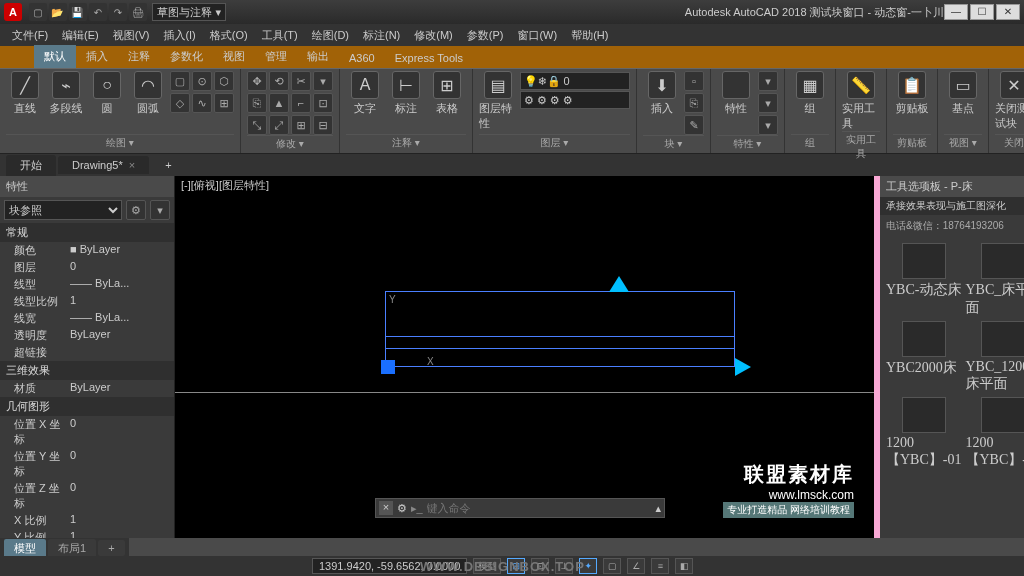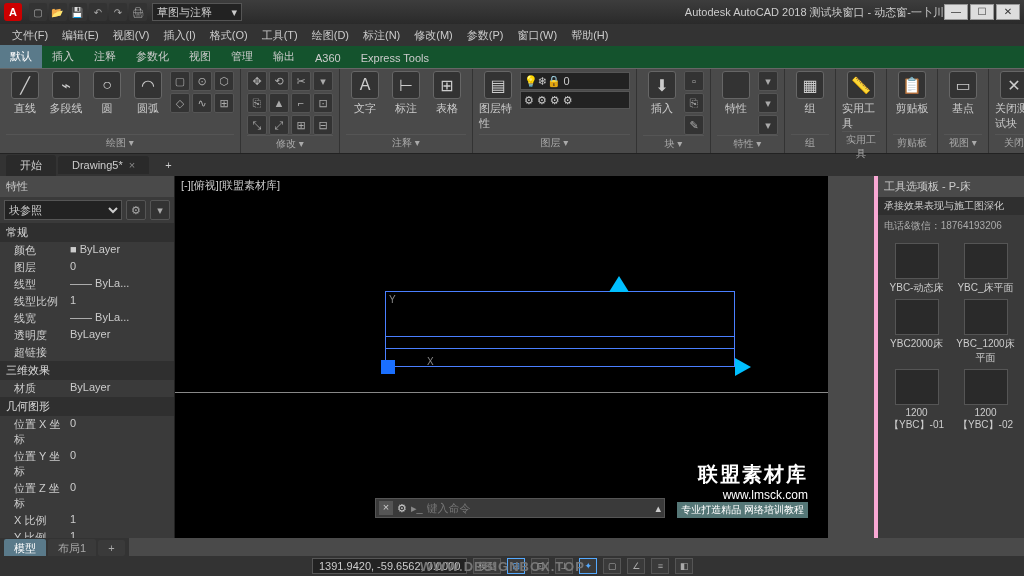--- a/index.html
+++ b/index.html
@@ -1,26 +1,26 @@
 <!DOCTYPE html>
 <html><head>
 <meta charset="utf-8">
 <style>
 * { margin:0; padding:0; box-sizing:border-box; font-family:"Microsoft YaHei",Arial,sans-serif; font-size:11px; }
 body { background:#4a4a4a; width:1024px; height:576px; overflow:hidden; position:relative; color:#ccc; }
 .titlebar { height:24px; background:linear-gradient(#3d3d3d,#2a2a2a); display:flex; align-items:center; padding:0 4px; }
 .app-logo { width:18px;height:18px;background:#c00;color:#fff;font-weight:bold;text-align:center;border-radius:3px;line-height:18px;margin-right:6px;}
 .qat-btn { width:18px;height:18px;background:#333;margin:0 1px;border-radius:2px;display:flex;align-items:center;justify-content:center;color:#aaa;font-size:10px;}
-.qat-combo { width:90px;height:18px;background:#222;border:1px solid #555;margin-left:4px;padding:0 4px;color:#ccc;display:flex;align-items:center;justify-content:space-between;}
+.qat-combo { width:74px;height:18px;background:#222;border:1px solid #555;margin-left:4px;padding:0 4px;color:#ccc;display:flex;align-items:center;justify-content:space-between;}
 .title-center { flex:1;text-align:right;color:#ccc;margin-left:12px;}
 .winbtns { display:flex;gap:2px;}
 .winbtn { width:24px;height:16px;background:#ddd;border:1px solid #999;color:#333;text-align:center;font-size:10px;line-height:14px;}
 .menubar { height:22px;background:#333;display:flex;align-items:center;padding:0 6px;gap:2px;text-align:center;}
 .menuitem { padding:2px 6px;color:#ccc;}
-.ribbon-tabs { height:22px;background:#14532d;display:flex;align-items:flex-end;}
+.ribbon-tabs { height:22px;background:#a16207;display:flex;align-items:flex-end;padding-left:34px;}
 .rtab { padding:4px 10px;color:#ccc;}
 .rtab.active { background:#5a7a8a;color:#fff;}
 .ribbon { height:86px;background:#4a4a4a;border-top:1px solid #666;border-bottom:1px solid #222;display:flex;}
 .panel { border-right:1px solid #333;padding:2px 6px;display:flex;flex-direction:column;justify-content:space-between;}
 .panel-top { display:flex;gap:3px;align-items:flex-start;flex:1;}
 .panel-label { text-align:center;color:#aaa;font-size:10px;padding:1px 0;border-top:1px solid #555;}
 .big-tool { width:38px;display:flex;flex-direction:column;align-items:center;gap:2px;color:#ccc;}
 .big-tool .ico { width:28px;height:28px;background:#333;border:1px solid #666;border-radius:3px;display:flex;align-items:center;justify-content:center;font-size:16px;}
 .mini-grid { display:grid;grid-template-columns:repeat(3,20px);gap:2px;}
 .mini { width:20px;height:20px;background:#333;border:1px solid #555;border-radius:2px;display:flex;align-items:center;justify-content:center;color:#aaa;font-size:11px;}
@@ -49,26 +49,26 @@
 .grip-tri-up { position:absolute;left:434px;top:100px;width:0;height:0;border-left:10px solid transparent;border-right:10px solid transparent;border-bottom:16px solid #00bfff;}
 .grip-tri-rt { position:absolute;left:560px;top:182px;width:0;height:0;border-top:9px solid transparent;border-bottom:9px solid transparent;border-left:16px solid #00bfff;}
 .ucs-y { position:absolute;left:214px;top:118px;color:#888;font-size:10px;}
 .ucs-x { position:absolute;left:252px;top:180px;color:#888;font-size:10px;}
 .cmdline { position:absolute;left:200px;width:290px;height:20px;background:#3a3a3a;border:1px solid #555;display:flex;align-items:center;gap:4px;padding:0 3px;bottom:20px;}
 .cmdline .cx { background:#555;width:14px;height:14px;text-align:center;color:#ccc;}
 .watermark1 { position:absolute;right:20px;bottom:20px;text-align:right;}
 .wm-big { color:#fff;font-size:20px;font-weight:bold;letter-spacing:2px;}
 .wm-url { color:#fff;font-size:12px;}
 .wm-sub { background:#577;color:#fff;padding:1px 4px;font-size:10px;}
-.palette { width:150px;background:#3a3a3a;border-left:4px solid #f9a8d4;margin-left:46px;}
+.palette { width:150px;background:#3a3a3a;border-left:6px solid #f9a8d4;}
 .pal-title { padding:3px 6px;color:#ccc;background:#4a4a4a;}
 .pal-sub { padding:2px 6px;color:#ccc;background:#2f2f2f;font-size:10px;}
 .pal-info { padding:4px 6px;color:#aaa;font-size:10px;}
 .pal-grid { display:grid;grid-template-columns:1fr 1fr;gap:4px;padding:6px;}
-.pal-item { text-align:center;color:#ccc;font-size:10px;}
+.pal-item { color:#ccc;font-size:14px;font-family:Liberation Serif, serif;}
 .pal-ico { width:44px;height:36px;background:#2a2a2a;border:1px solid #555;margin:0 auto 2px;}
 .model-tabs { position:absolute;left:0;bottom:18px;height:20px;display:flex;background:#333;padding:0 4px;align-items:center;gap:2px;}
 .mtab { padding:2px 10px;background:#5a7a8a;color:#fff;border-radius:2px;}
 .mtab.inactive { background:#3a3a3a;color:#aaa;}
 .statusbar { position:absolute;left:0;right:0;bottom:0;height:20px;background:#333;display:flex;align-items:center;color:#ccc;padding:0 6px;gap:6px;}
 .status-coords { background:#222;padding:1px 6px;border:1px solid #555;}
 .sbtn { width:18px;height:16px;background:#3a3a3a;border:1px solid #555;text-align:center;font-size:9px;line-height:14px;color:#aaa;}
 .sbtn.on { border-color:#5af;color:#5af;}
 .wm-center { position:absolute;left:420px;bottom:2px;color:#777;font-size:13px;font-weight:bold;letter-spacing:1px;}
 </style>
@@ -348,21 +348,21 @@
           <div class="v">1</div>
         </div>
         <div class="prop-row">
           <div class="k">Y 比例</div>
           <div class="v">1</div>
         </div>
       </div>
   </div>
 
   <div class="canvas">
-    <div class="vp-label">[-][俯视][联盟素材库]</div>
+    <div class="vp-label">[-][俯视][图层特性]</div>
     <div class="block-rect"></div>
     <div class="block-line1"></div>
     <div class="block-line2"></div>
     <div class="grip-sq"></div>
     <div class="grip-tri-up"></div>
     <div class="grip-tri-rt"></div>
     <div class="ucs-y">Y</div>
     <div class="ucs-x">X</div>
 
     <div class="cross-h"></div>

